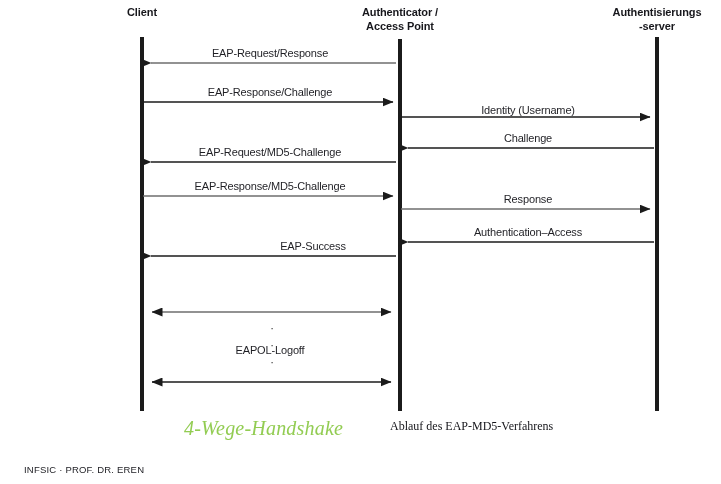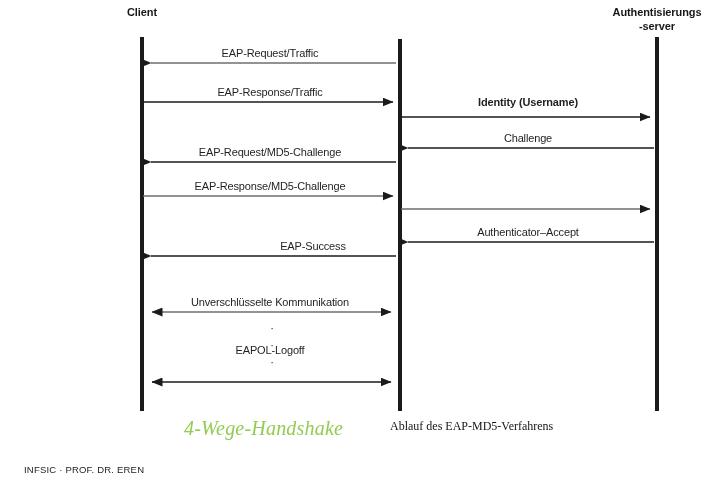--- a/index.html
+++ b/index.html
@@ -93,20 +93,24 @@
 </head>
 <body>
 
 <div id="diagram-root">
 
   <div class="lifeline-header" style="left:92px; top:6px; width:100px;">
     <span>Client</span>
     <span class="hdr-line2"></span>
   </div>
 
+  <div class="lifeline-header" style="left:330px; top:6px; width:140px;">
+    <span>Authenticator /</span>
+    <span class="hdr-line2">Access Point</span>
+  </div>
 
   <div class="lifeline-header" style="left:587px; top:6px; width:140px;">
     <span>Authentisierungs</span>
     <span class="hdr-line2">-server</span>
   </div>
 
   <div class="lifeline-bar" style="left:140px; top:37px; height:374px;"></div>
   <div class="lifeline-bar" style="left:398px; top:39px; height:372px;"></div>
   <div class="lifeline-bar" style="left:655px; top:37px; height:374px;"></div>
 
@@ -136,38 +140,38 @@
 
     <line x1="654" y1="242" x2="408" y2="242" stroke="#1b1b1b" stroke-width="1.4" marker-end="url(#ah-dark-l)"></line>
 
     <line x1="396" y1="256" x2="151" y2="256" stroke="#1b1b1b" stroke-width="1.4" marker-end="url(#ah-dark-l)"></line>
 
     <line x1="152" y1="312" x2="391" y2="312" stroke="#6e6e6e" stroke-width="1.4" marker-start="url(#ah-dark-l)" marker-end="url(#ah-dark-r)"></line>
 
     <line x1="152" y1="382" x2="391" y2="382" stroke="#1b1b1b" stroke-width="1.6" marker-start="url(#ah-dark-l)" marker-end="url(#ah-dark-r)"></line>
   </svg>
 
-  <div class="msg-label" style="left:145px; top:47px; width:250px;">EAP-Request/Traffic</div>
+  <div class="msg-label" style="left:145px; top:47px; width:250px;">EAP-Request/Response</div>
 
-  <div class="msg-label" style="left:145px; top:86px; width:250px;">EAP-Response/Traffic</div>
+  <div class="msg-label" style="left:145px; top:86px; width:250px;">EAP-Response/Challenge</div>
 
-  <div class="msg-label" style="left:404px; top:96px; width:248px;font-weight:bold;">Identity (Username)</div>
+  <div class="msg-label" style="left:404px; top:104px; width:248px;">Identity (Username)</div>
 
   <div class="msg-label" style="left:404px; top:132px; width:248px;">Challenge</div>
 
   <div class="msg-label" style="left:145px; top:146px; width:250px;">EAP-Request/MD5-Challenge</div>
 
   <div class="msg-label" style="left:145px; top:180px; width:250px;">EAP-Response/MD5-Challenge</div>
 
+  <div class="msg-label" style="left:404px; top:193px; width:248px;">Response</div>
 
-  <div class="msg-label" style="left:404px; top:226px; width:248px;">Authenticator–Accept</div>
+  <div class="msg-label" style="left:404px; top:226px; width:248px;">Authentication–Access</div>
 
   <div class="msg-label" style="left:145px; top:240px; width:250px;padding-left:43px;">EAP-Success</div>
 
-  <div class="msg-label" style="left:145px; top:296px; width:250px;">Unverschlüsselte Kommunikation</div>
 
   <div class="msg-label" style="left:145px; top:344px; width:250px;">EAPOL-Logoff</div>
 
   <div class="vdots" style="left:262px; top:320px;">
     <span>·</span>
     <span>·</span>
     <span>·</span>
   </div>
 
   <div class="caption-green" style="left:184px; top:417px;">4-Wege-Handshake</div>

